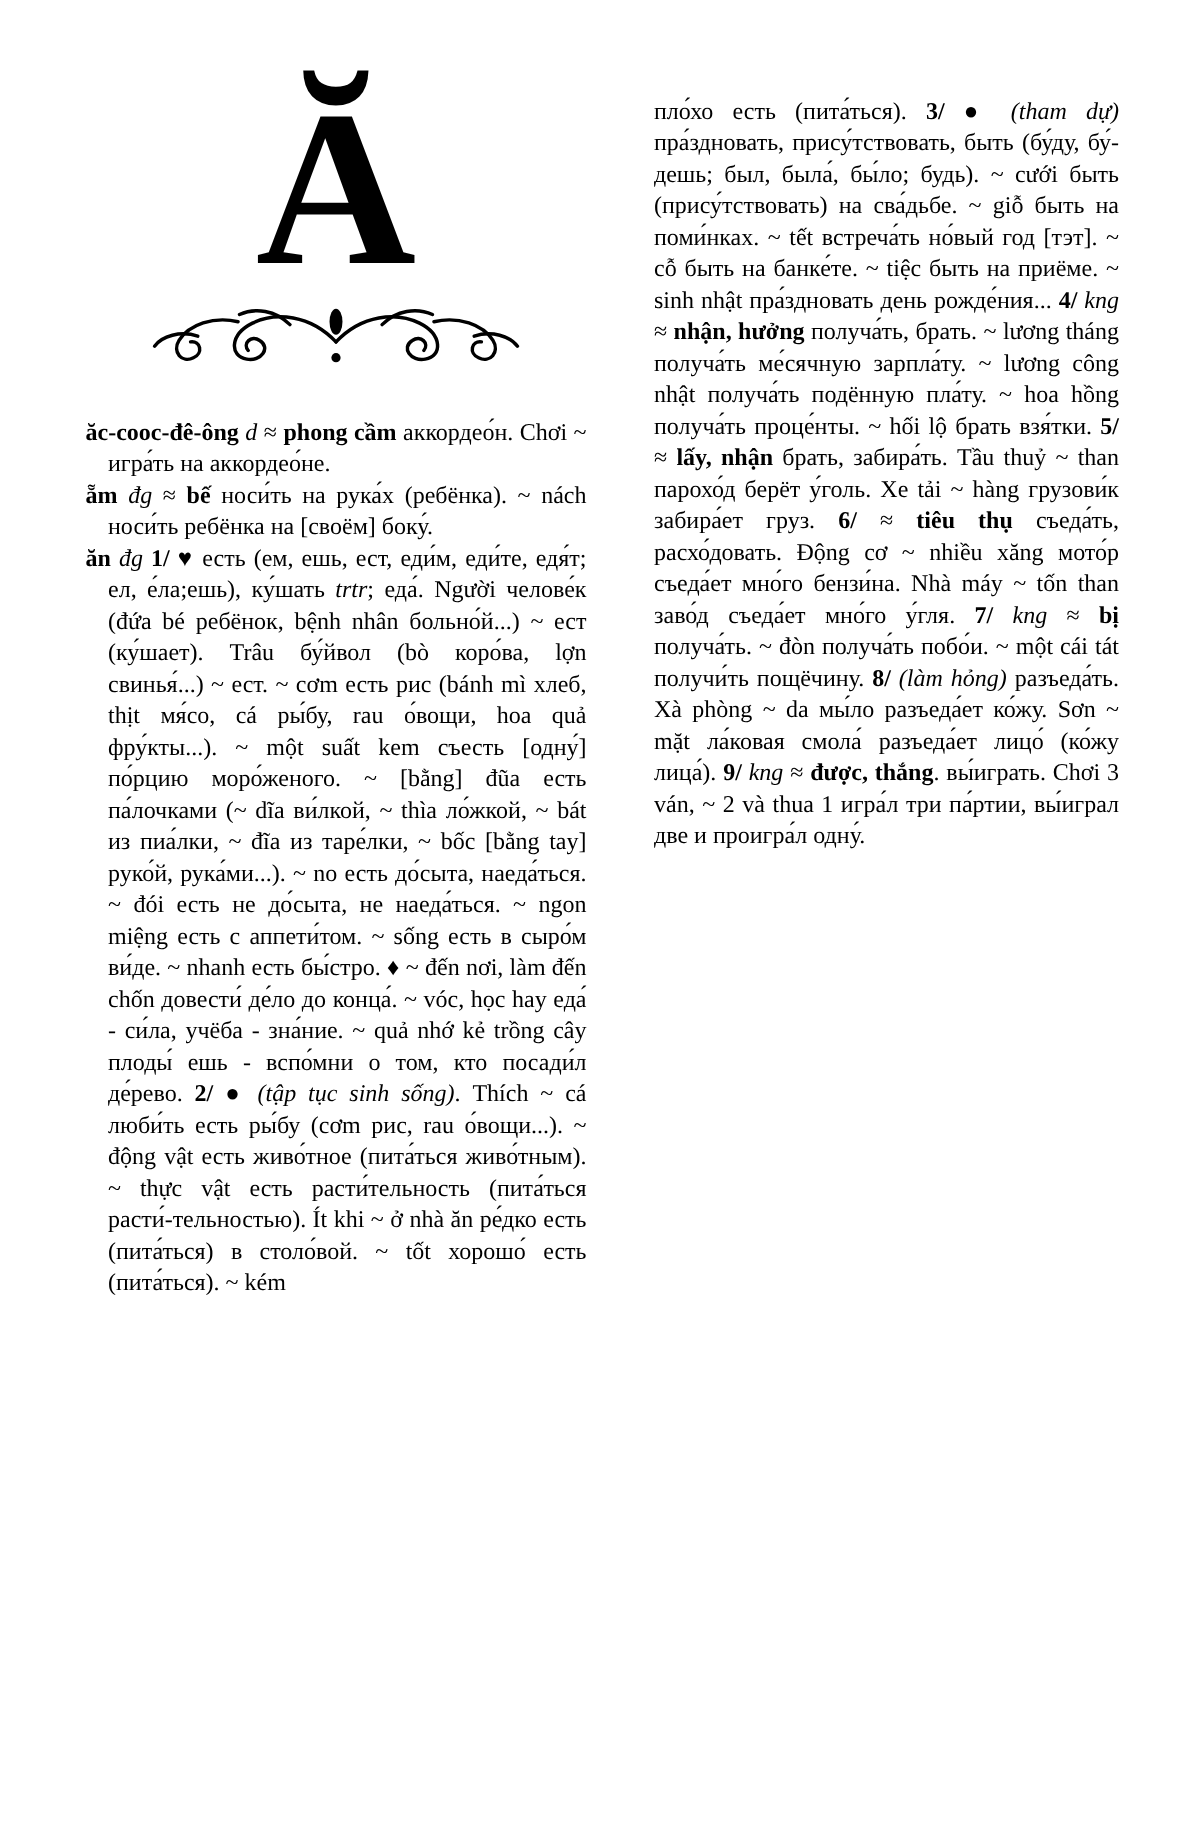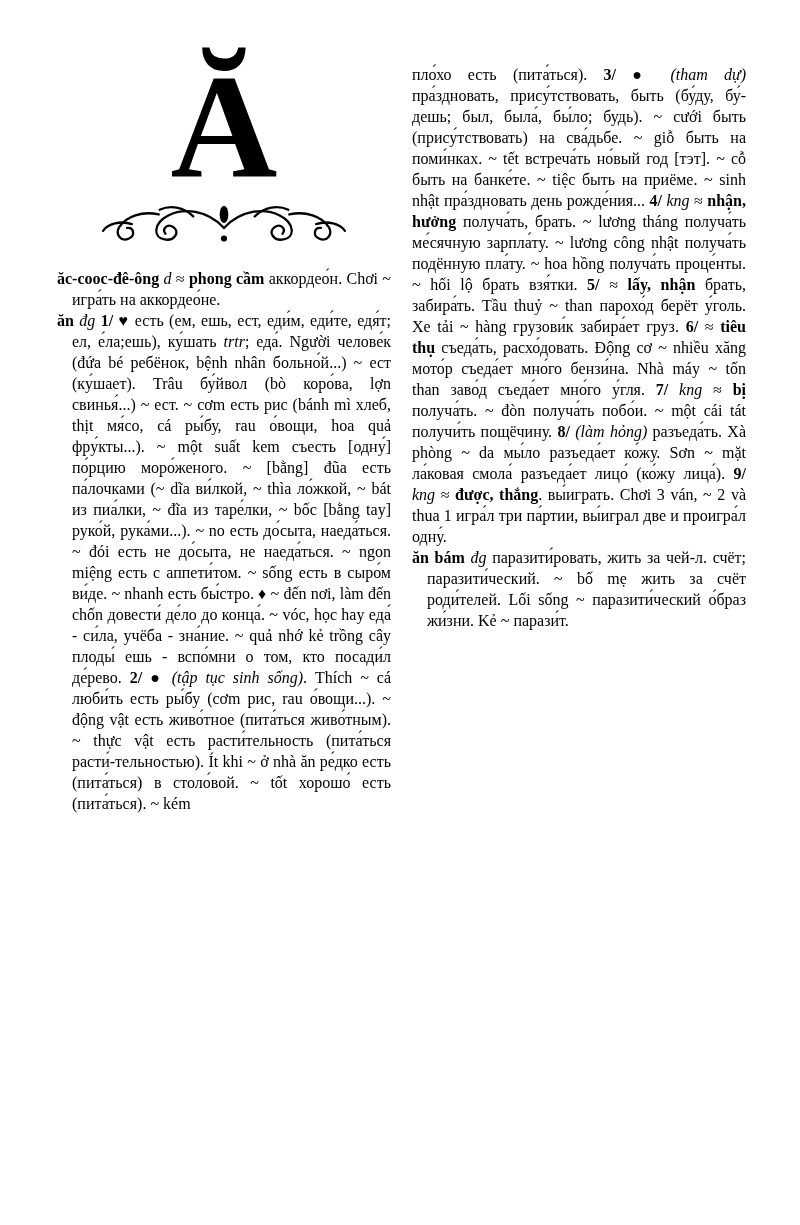--- a/index.html
+++ b/index.html
@@ -19,32 +19,32 @@
   .dropcap-wrap { text-align: center; }
   .dropcap {
     font-family: "Liberation Serif", "DejaVu Serif", serif;
     font-weight: bold;
     font-size: 148px;
     line-height: 1.0;
     color: #000;
   }
   .ornament { display: block; margin: 2px auto 0 auto; }
 
-  .entries { margin-top: 18px; }
+  .entries { margin-top: 28px; }
   .col-right .entries { margin-top: 0; }
 
   p.entry {
     margin: 0;
     font-size: 16px;
     line-height: 21px;
     text-align: justify;
     padding-left: 15px;
     text-indent: -15px;
   }
-  p.entry.cont { padding-left: 0; text-indent: 0; }
+  p.entry.cont { padding-left: 0; text-indent: 0; margin-left: 24px; }
   .bold { font-weight: bold; }
   .italic { font-style: italic; }
 </style>
 </head>
 <body>
 
 <div class="page">
 
   <div class="col col-left">
     <div class="dropcap-wrap">
@@ -59,24 +59,24 @@
           </g>
         </defs>
         <use href="#halfFlourish"></use>
         <use href="#halfFlourish" transform="translate(260,0) scale(-1,1)"></use>
         <ellipse cx="130" cy="13" rx="4.5" ry="9" fill="#000"></ellipse>
         <circle cx="130" cy="38" r="3.2" fill="#000"></circle>
       </svg>
     </div>
     <div class="entries">
         <p class="entry"><span class="bold">ăc-cooc-đê-ông </span><span class="italic">d </span><span>≈ </span><span class="bold">phong cầm</span><span> аккордео́н. Chơi ~ игра́ть на аккордео́не.</span></p>
+        <p class="entry"><span class="bold">ẵm </span><span class="italic">đg </span><span>≈ </span><span class="bold">bế</span><span> носи́ть на рука́х (ребёнка). ~ nách носи́ть ребёнка на [своём] боку́.</span></p>
         <p class="entry"><span class="bold">ăn </span><span class="italic">đg </span><span class="bold">1/ </span><span>♥ есть (ем, ешь, ест, еди́м, еди́те, едя́т; ел, е́ла;ешь), ку́шать </span><span class="italic">trtr</span><span>; еда́. Người челове́к (đứa bé ребёнок, bệnh nhân больно́й...) ~ ест (ку́шает). Trâu бу́йвол (bò коро́ва, lợn свинья́...) ~ ест. ~ cơm есть рис (bánh mì хлеб, thịt мя́со, cá ры́бу, rau о́вощи, hoa quả фру́кты...). ~ một suất kem съесть [одну́] по́рцию моро́женого. ~ [bằng] đũa есть па́лочками (~ dĩa ви́лкой, ~ thìa ло́жкой, ~ bát из пиа́лки, ~ đĩa из таре́лки, ~ bốc [bằng tay] руко́й, рука́ми...). ~ no есть до́сыта, наеда́ться. ~ đói есть не до́сыта, не наеда́ться. ~ ngon miệng есть с аппети́том. ~ sống есть в сыро́м ви́де. ~ nhanh есть бы́стро. ♦ ~ đến nơi, làm đến chốn довести́ де́ло до конца́. ~ vóc, học hay еда́ - си́ла, учёба - зна́ние. ~ quả nhớ kẻ trồng cây плоды́ ешь - вспо́мни о том, кто посади́л де́рево. </span><span class="bold">2/ </span><span>● </span><span class="italic">(tập tục sinh sống)</span><span>. Thích ~ cá люби́ть есть ры́бу (cơm рис, rau о́вощи...). ~ động vật есть живо́тное (пита́ться живо́тным). ~ thực vật есть расти́тельность (пита́ться расти́-тельностью). Ít khi ~ ở nhà ăn ре́дко есть (пита́ться) в столо́вой. ~ tốt хорошо́ есть (пита́ться). ~ kém</span></p>
       </div>
   </div>
 
   <div class="col col-right">
     <div class="entries">
         <p class="entry cont"><span>пло́хо есть (пита́ться). </span><span class="bold">3/ </span><span>● </span><span class="italic">(tham dự)</span><span> пра́здновать, прису́тствовать, быть (бу́ду, бу́-дешь; был, была́, бы́ло; будь). ~ cưới быть (прису́тствовать) на сва́дьбе. ~ giỗ быть на поми́нках. ~ tết встреча́ть но́вый год [тэт]. ~ cỗ быть на банке́те. ~ tiệc быть на приёме. ~ sinh nhật пра́здновать день рожде́ния... </span><span class="bold">4/ </span><span class="italic">kng </span><span>≈ </span><span class="bold">nhận, hưởng</span><span> получа́ть, брать. ~ lương tháng получа́ть ме́сячную зарпла́ту. ~ lương công nhật получа́ть подённую пла́ту. ~ hoa hồng получа́ть проце́нты. ~ hối lộ брать взя́тки. </span><span class="bold">5/ </span><span>≈ </span><span class="bold">lấy, nhận</span><span> брать, забира́ть. Tầu thuỷ ~ than парохо́д берёт у́голь. Xe tải ~ hàng грузови́к забира́ет груз. </span><span class="bold">6/ </span><span>≈ </span><span class="bold">tiêu thụ</span><span> съеда́ть, расхо́довать. Động cơ ~ nhiều xăng мото́р съеда́ет мно́го бензи́на. Nhà máy ~ tốn than заво́д съеда́ет мно́го у́гля. </span><span class="bold">7/ </span><span class="italic">kng </span><span>≈ </span><span class="bold">bị</span><span> получа́ть. ~ đòn получа́ть побо́и. ~ một cái tát получи́ть пощёчину. </span><span class="bold">8/ </span><span class="italic">(làm hỏng)</span><span> разъеда́ть. Xà phòng ~ da мы́ло разъеда́ет ко́жу. Sơn ~ mặt ла́ковая смола́ разъеда́ет лицо́ (ко́жу лица́). </span><span class="bold">9/ </span><span class="italic">kng </span><span>≈ </span><span class="bold">được, thắng</span><span>. вы́играть. Chơi 3 ván, ~ 2 và thua 1 игра́л три па́ртии, вы́играл две и проигра́л одну́.</span></p>
-        <p class="entry"><span class="bold">ăn bám </span><span class="italic">đg </span><span>паразити́ровать, жить за чей-л. счёт; паразити́ческий. ~ bố mẹ жить за счёт роди́телей. Lối sống ~ паразити́ческий о́браз жи́зни. Kẻ ~ парази́т.</span></p>
       </div>
   </div>
 
 </div>
 
 </body></html>

